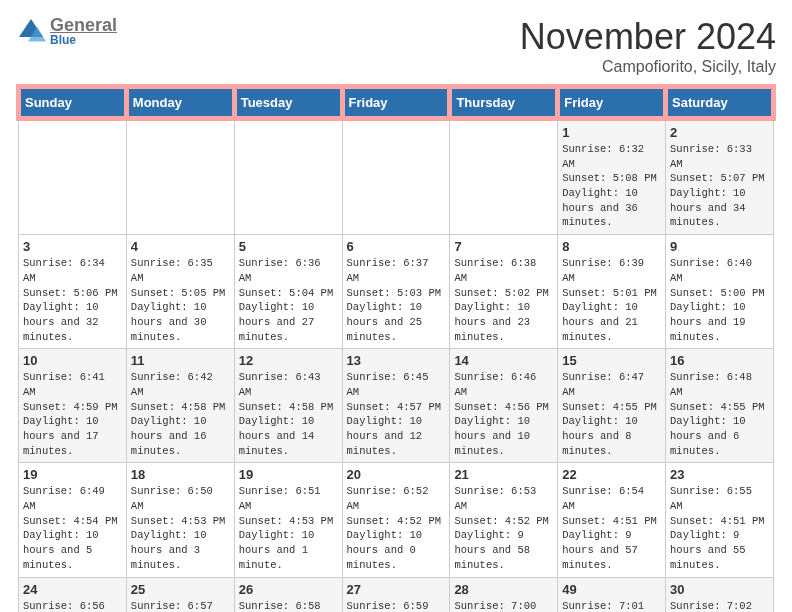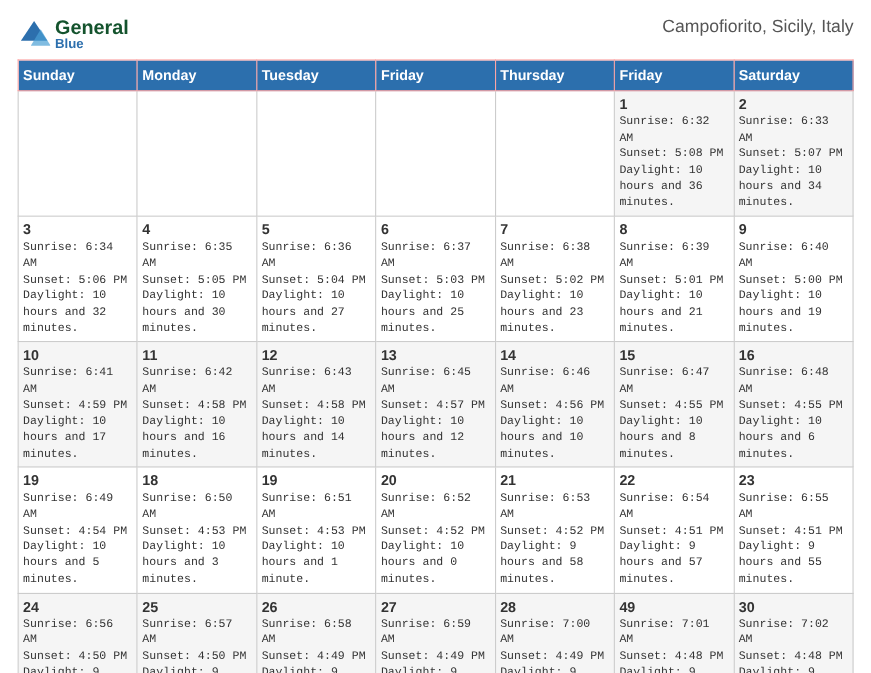--- a/index.html
+++ b/index.html
@@ -22,21 +22,22 @@
       gap: 4px;
     }
     .logo-text {
       display: flex;
       flex-direction: column;
       line-height: 1;
     }
     .logo-general {
       font-size: 18px;
       font-weight: bold;
-      color: #14532d;
+      color: #737373;
+      text-decoration: underline;
     }
     .logo-blue {
       font-size: 12px;
       font-weight: bold;
       color: #2c6fad;
     }
     .logo-icon {
       width: 30px;
       height: 30px;
     }
@@ -57,21 +58,21 @@
       border-collapse: collapse;
       font-size: 11px;
     }
     .calendar thead th {
       background: #2c6fad;
       color: #fff;
       padding: 6px 4px;
       text-align: left;
       font-size: 13px;
       font-weight: bold;
-      border: 1px solid #fca5a5;
+      border: 5px solid #fca5a5;
       margin-top: 17px;
     }
     .calendar tbody td {
       border: 1px solid #ccc;
       vertical-align: top;
       padding: 4px;
       width: calc(100% / 7);
       min-height: 80px;
       background: #fff;
     }
@@ -106,20 +107,21 @@
     <svg class="logo-icon" viewBox="0 0 40 40">
       <polygon points="20,4 36,28 4,28" fill="#2c6fad"></polygon>
       <polygon points="28,14 40,34 16,34" fill="#4a9fd4" opacity="0.7"></polygon>
     </svg>
     <div class="logo-text">
       <span class="logo-general">General</span>
       <span class="logo-blue">Blue</span>
     </div>
   </div>
   <div class="title-block">
+    <div class="month-title">November 2024</div>
     <div class="location">Campofiorito, Sicily, Italy</div>
   </div>
 </div>
 
 <table class="calendar">
   <thead>
     <tr>
     <th>Sunday</th>
         <th>Monday</th>
         <th>Tuesday</th>

